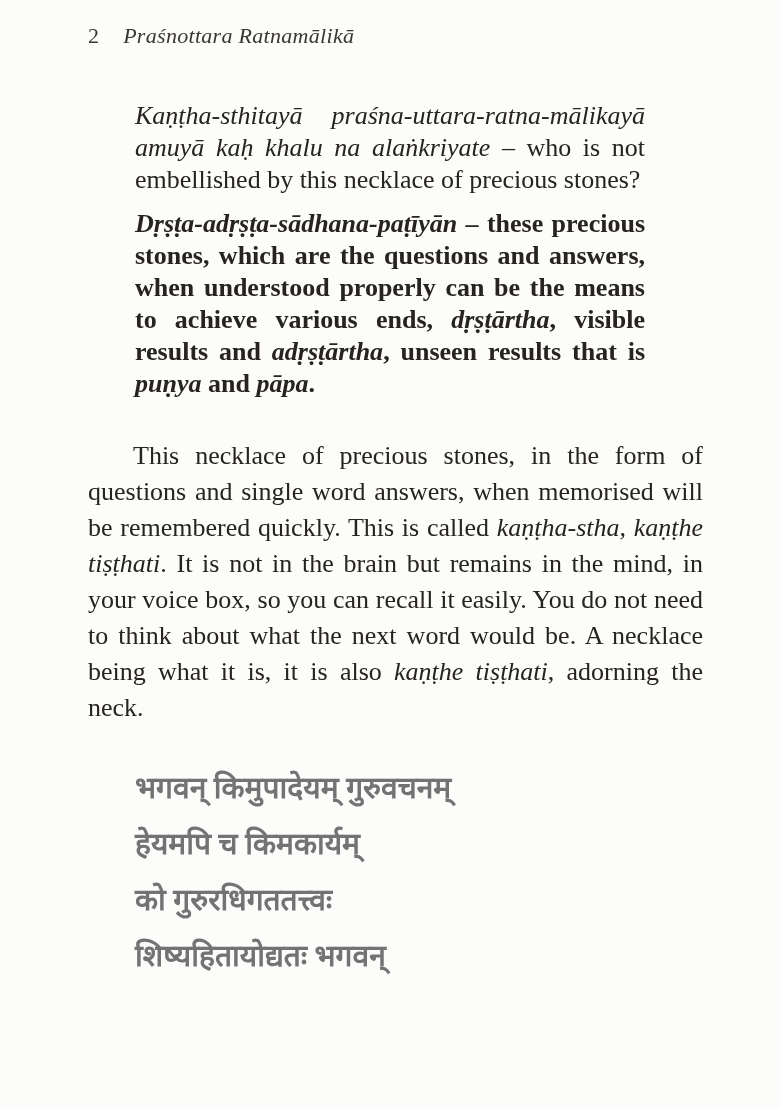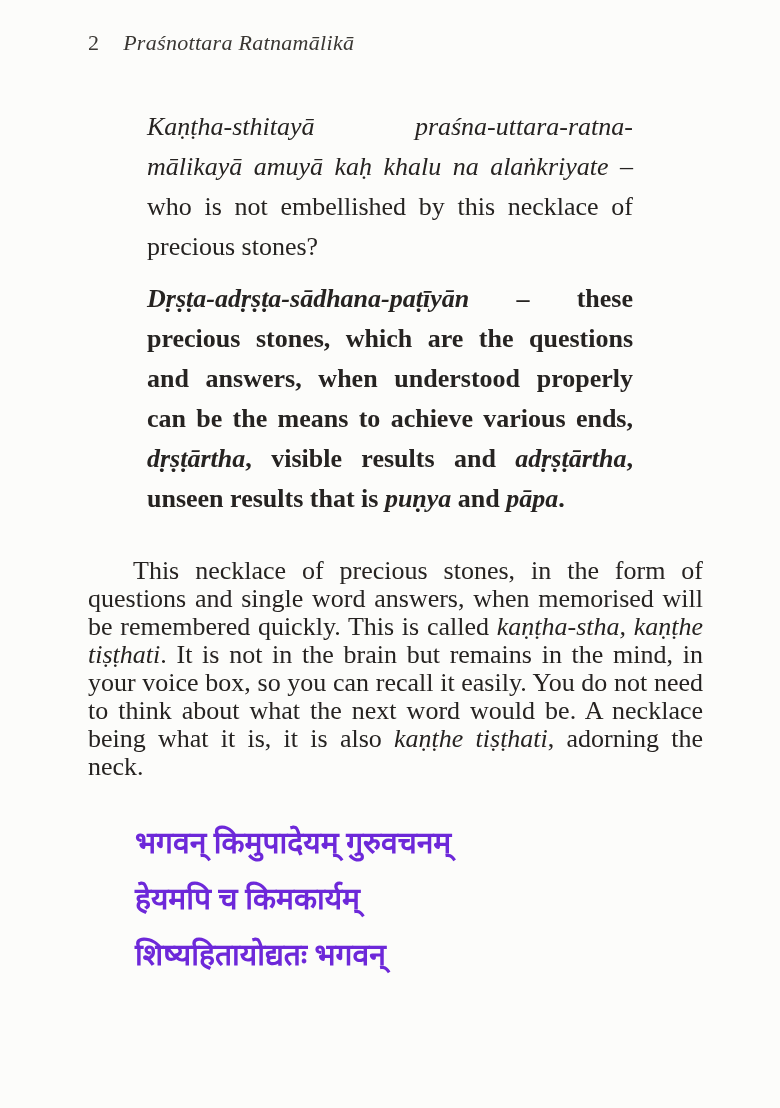--- a/index.html
+++ b/index.html
@@ -8,69 +8,69 @@
     background: #ffffff;
   }
   .page {
     position: relative;
     width: 780px;
     height: 1108px;
     box-sizing: border-box;
     background: #fcfcfa;
     color: #262321;
     font-family: "Liberation Serif", "DejaVu Serif", serif;
-    padding: 29px 77px 0 88px;
+    padding: 22px 77px 0 88px;
     overflow: hidden;
   }
   .running-head {
     font-size: 22px;
     line-height: 28px;
     color: #3a3733;
     letter-spacing: 0.3px;
   }
   .running-head .pagenum {
     font-style: normal;
     margin-right: 18px;
   }
   .running-head .runtitle {
     font-style: italic;
   }
   .quote {
     margin: 50px 0 0 47px;
     width: 510px;
   }
   .quote p {
-    margin: 12px;
+    margin: 0;
     font-size: 26px;
-    line-height: 40px;
+    line-height: 32px;
     text-align: justify;
   }
   .quote p + p {
     margin-top: 12px;
     font-weight: bold;
   }
   .bodypara {
     margin: 38px 0 0 0;
     width: 615px;
     font-size: 26px;
-    line-height: 28px;
+    line-height: 36px;
     text-align: justify;
     text-indent: 45px;
   }
   .it {
     font-style: italic;
   }
   .verse {
     margin: 34px 0 0 47px;
   }
   .verse .verse-line {
     font-size: 30px;
     line-height: 56px;
     font-weight: 600;
-    color: #6d28d9;
+    color: #737373;
     white-space: nowrap;
   }
 </style>
 </head>
 <body>
 
 <div class="page">
 
   <div class="running-head">
     <span class="pagenum">2</span>
@@ -80,16 +80,17 @@
   <div class="quote">
     <p><span class="it">Kaṇṭha-sthitayā praśna-uttara-ratna-mālikayā amuyā kaḥ khalu na alaṅkriyate</span><span> – who is not embellished by this necklace of precious stones?</span></p>
     <p><span class="it">Dṛṣṭa-adṛṣṭa-sādhana-paṭīyān</span><span> – these precious stones, which are the questions and answers, when understood properly can be the means to achieve various ends, </span><span class="it">dṛṣṭārtha</span><span>, visible results and </span><span class="it">adṛṣṭārtha</span><span>, unseen results that is </span><span class="it">puṇya</span><span> and </span><span class="it">pāpa</span><span>.</span></p>
   </div>
 
   <p class="bodypara"><span>This necklace of precious stones, in the form of questions and single word answers, when memorised will be remembered quickly. This is called </span><span class="it">kaṇṭha-stha, kaṇṭhe tiṣṭhati</span><span>. It is not in the brain but remains in the mind, in your voice box, so you can recall it easily. You do not need to think about what the next word would be. A necklace being what it is, it is also </span><span class="it">kaṇṭhe tiṣṭhati</span><span>, adorning the neck.</span></p>
 
   <div class="verse">
       <div class="verse-line">भगवन् किमुपादेयम् गुरुवचनम्</div>
       <div class="verse-line">हेयमपि च किमकार्यम्</div>
+      <div class="verse-line">को गुरुरधिगततत्त्वः</div>
       <div class="verse-line">शिष्यहितायोद्यतः भगवन्</div>
     </div>
 
 </div>
 
 </body></html>

